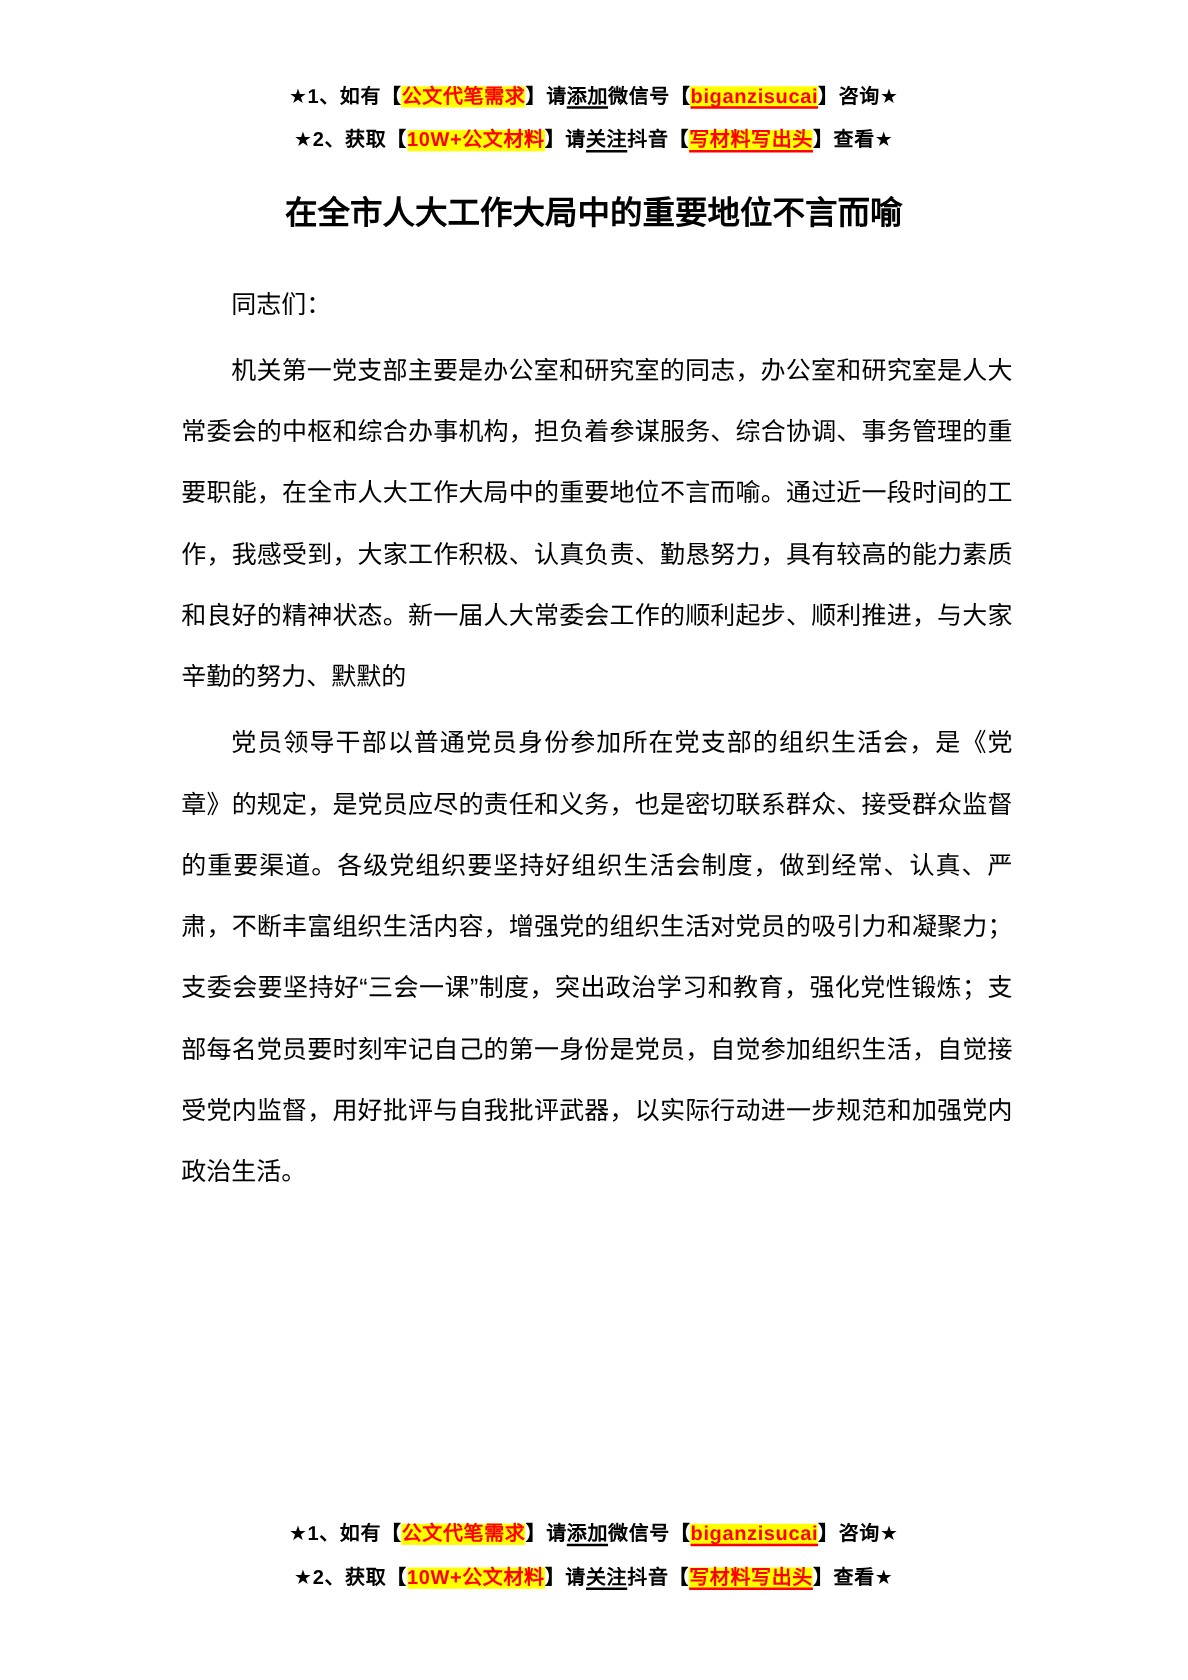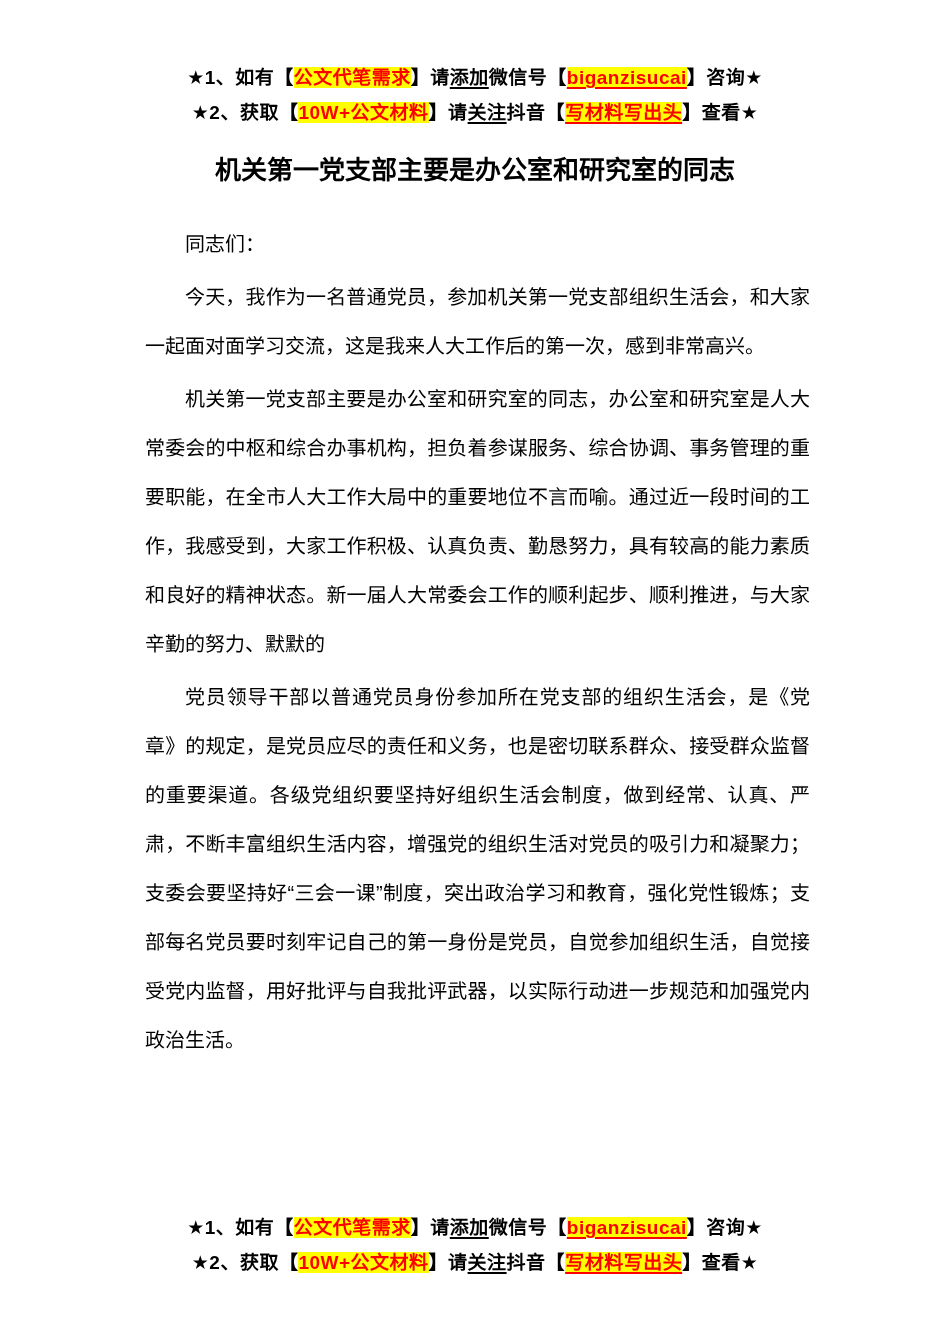--- a/index.html
+++ b/index.html
@@ -14,21 +14,21 @@
     height: 1344px;
     margin: 0 auto;
     background: #ffffff;
     overflow: hidden;
   }
   
   .promo {
     width: 100%;
     text-align: center;
     font-weight: bold;
-    font-size: 19px;
+    font-size: 16px;
     letter-spacing: 0.5px;
   }
   .promo-top { padding-top: 60px; }
   .promo-bottom { position: absolute; left: 0; top: 1210px; }
   .promo-line { line-height: 35px; white-space: nowrap; }
   .seg-plain { color: #000000; }
   .seg-red-highlight {
     color: #ff0000;
     background: #ffff00;
   }
@@ -71,25 +71,24 @@
 </head>
 <body>
 
 <div class="page">
 
   <header class="promo promo-top">
       <div class="promo-line"><span class="seg-plain">★1、如有【</span><span class="seg-red-highlight">公文代笔需求</span><span class="seg-plain">】请</span><span class="seg-underline">添加</span><span class="seg-plain">微信号【</span><span class="seg-red-highlight-underline">biganzisucai</span><span class="seg-plain">】咨询★</span></div>
       <div class="promo-line"><span class="seg-plain">★2、获取【</span><span class="seg-red-highlight">10W+公文材料</span><span class="seg-plain">】请</span><span class="seg-underline">关注</span><span class="seg-plain">抖音【</span><span class="seg-red-highlight-underline">写材料写出头</span><span class="seg-plain">】查看★</span></div>
     </header>
 
-  <h1 class="doc-title">机关第一党支部主要是办公室和研究室的同志</h1>
+  <h1 class="doc-title">在全市人大工作大局中的重要地位不言而喻</h1>
 
   <main class="doc-body">
       <p>同志们：</p>
-      <p>今天，我作为一名普通党员，参加机关第一党支部组织生活会，和大家一起面对面学习交流，这是我来人大工作后的第一次，感到非常高兴。</p>
       <p>机关第一党支部主要是办公室和研究室的同志，办公室和研究室是人大常委会的中枢和综合办事机构，担负着参谋服务、综合协调、事务管理的重要职能，在全市人大工作大局中的重要地位不言而喻。通过近一段时间的工作，我感受到，大家工作积极、认真负责、勤恳努力，具有较高的能力素质和良好的精神状态。新一届人大常委会工作的顺利起步、顺利推进，与大家辛勤的努力、默默的</p>
       <p>党员领导干部以普通党员身份参加所在党支部的组织生活会，是《党章》的规定，是党员应尽的责任和义务，也是密切联系群众、接受群众监督的重要渠道。各级党组织要坚持好组织生活会制度，做到经常、认真、严肃，不断丰富组织生活内容，增强党的组织生活对党员的吸引力和凝聚力；支委会要坚持好“三会一课”制度，突出政治学习和教育，强化党性锻炼；支部每名党员要时刻牢记自己的第一身份是党员，自觉参加组织生活，自觉接受党内监督，用好批评与自我批评武器，以实际行动进一步规范和加强党内政治生活。</p>
     </main>
 
   <footer class="promo promo-bottom">
       <div class="promo-line"><span class="seg-plain">★1、如有【</span><span class="seg-red-highlight">公文代笔需求</span><span class="seg-plain">】请</span><span class="seg-underline">添加</span><span class="seg-plain">微信号【</span><span class="seg-red-highlight-underline">biganzisucai</span><span class="seg-plain">】咨询★</span></div>
       <div class="promo-line"><span class="seg-plain">★2、获取【</span><span class="seg-red-highlight">10W+公文材料</span><span class="seg-plain">】请</span><span class="seg-underline">关注</span><span class="seg-plain">抖音【</span><span class="seg-red-highlight-underline">写材料写出头</span><span class="seg-plain">】查看★</span></div>
     </footer>
 
 </div>

